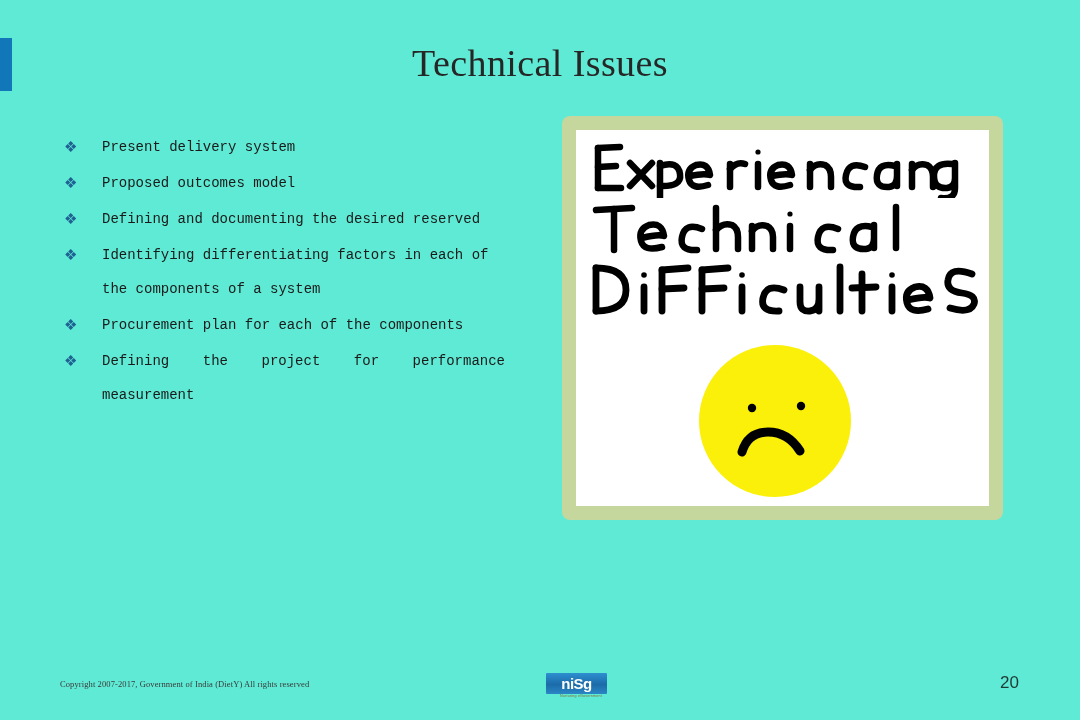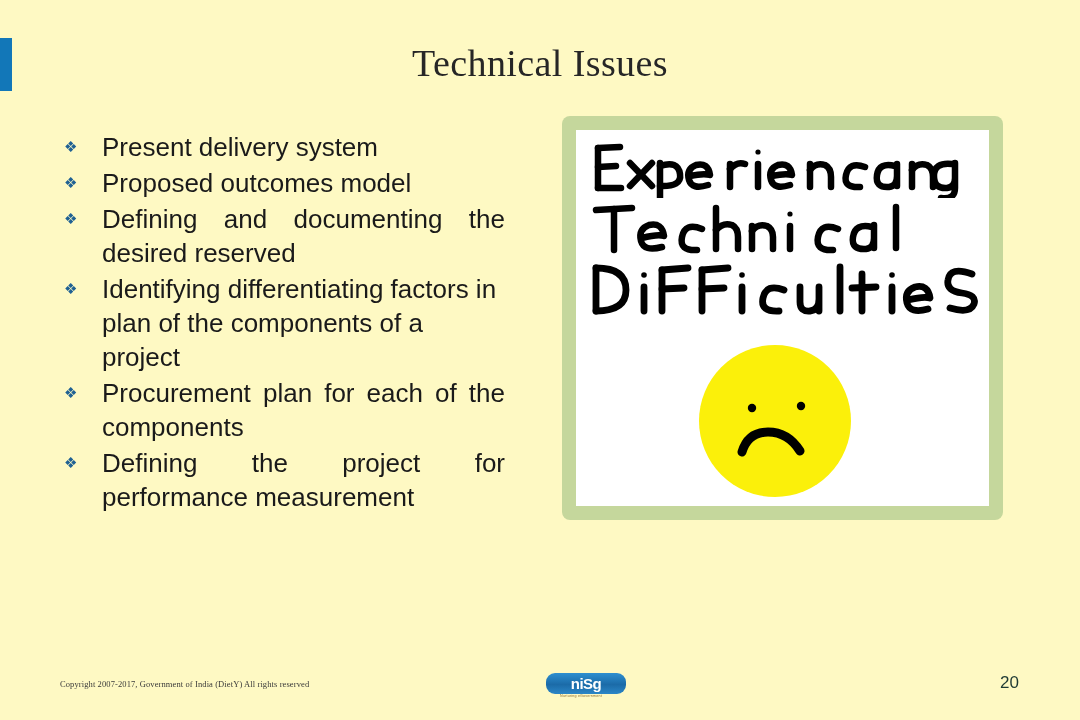--- a/index.html
+++ b/index.html
@@ -7,21 +7,21 @@
     padding: 0;
     background: #ffffff;
   }
   body {
     font-family: "Liberation Serif", serif;
   }
   #slide {
     position: relative;
     width: 1080px;
     height: 720px;
-    background: #fef9c3;
+    background: #5eead4;
     overflow: hidden;
   }
 
   
   #accent-bar {
     position: absolute;
     left: 0px;
     top: 38px;
     width: 12px;
     height: 53px;
@@ -61,22 +61,22 @@
     font-family: "DejaVu Sans", sans-serif;
     font-size: 15px;
     line-height: 34px;
     color: #1f6193;
     text-align: left;
     padding-left: 4px;
     box-sizing: border-box;
   }
   .bullet-text {
     flex: 1 1 auto;
-    font-family: Liberation Sans, sans-serif;
-    font-size: 26px;
+    font-family: Liberation Mono, monospace;
+    font-size: 14px;
     line-height: 34px;
     color: #1a1a1a;
   }
   .bullet-text.justify {
     text-align: justify;
     text-align-last: left;
   }
 
   
   #picture-frame {
@@ -146,24 +146,24 @@
     position: absolute;
     left: 546px;
     top: 673px;
     width: 70px;
     height: 28px;
   }
   #logo-badge {
     position: absolute;
     left: 0;
     top: 0;
-    width: 80px;
+    width: 61px;
     height: 21px;
     background: linear-gradient(180deg, #2e8fd0 0%, #1b6ba8 55%, #2b86c6 100%);
-    border-radius: 9px;
+    border-radius: 1px;
     text-align: center;
   }
   #logo-text {
     display: block;
     font-family: "Liberation Sans", sans-serif;
     font-size: 15px;
     line-height: 21px;
     font-weight: bold;
     color: #ffffff;
     letter-spacing: -0.5px;
@@ -214,21 +214,21 @@
       <span class="bullet-text">Proposed outcomes model</span>
     </div>
 
     <div class="bullet-row">
       <span class="bullet-marker">❖</span>
       <span class="bullet-text justify">Defining and documenting the desired reserved</span>
     </div>
 
     <div class="bullet-row">
       <span class="bullet-marker">❖</span>
-      <span class="bullet-text">Identifying differentiating factors in plan of the components of a project</span>
+      <span class="bullet-text">Identifying differentiating factors in each of the components of a system</span>
     </div>
 
     <div class="bullet-row">
       <span class="bullet-marker">❖</span>
       <span class="bullet-text justify">Procurement plan for each of the components</span>
     </div>
 
     <div class="bullet-row">
       <span class="bullet-marker">❖</span>
       <span class="bullet-text justify">Defining the project for performance measurement</span>

